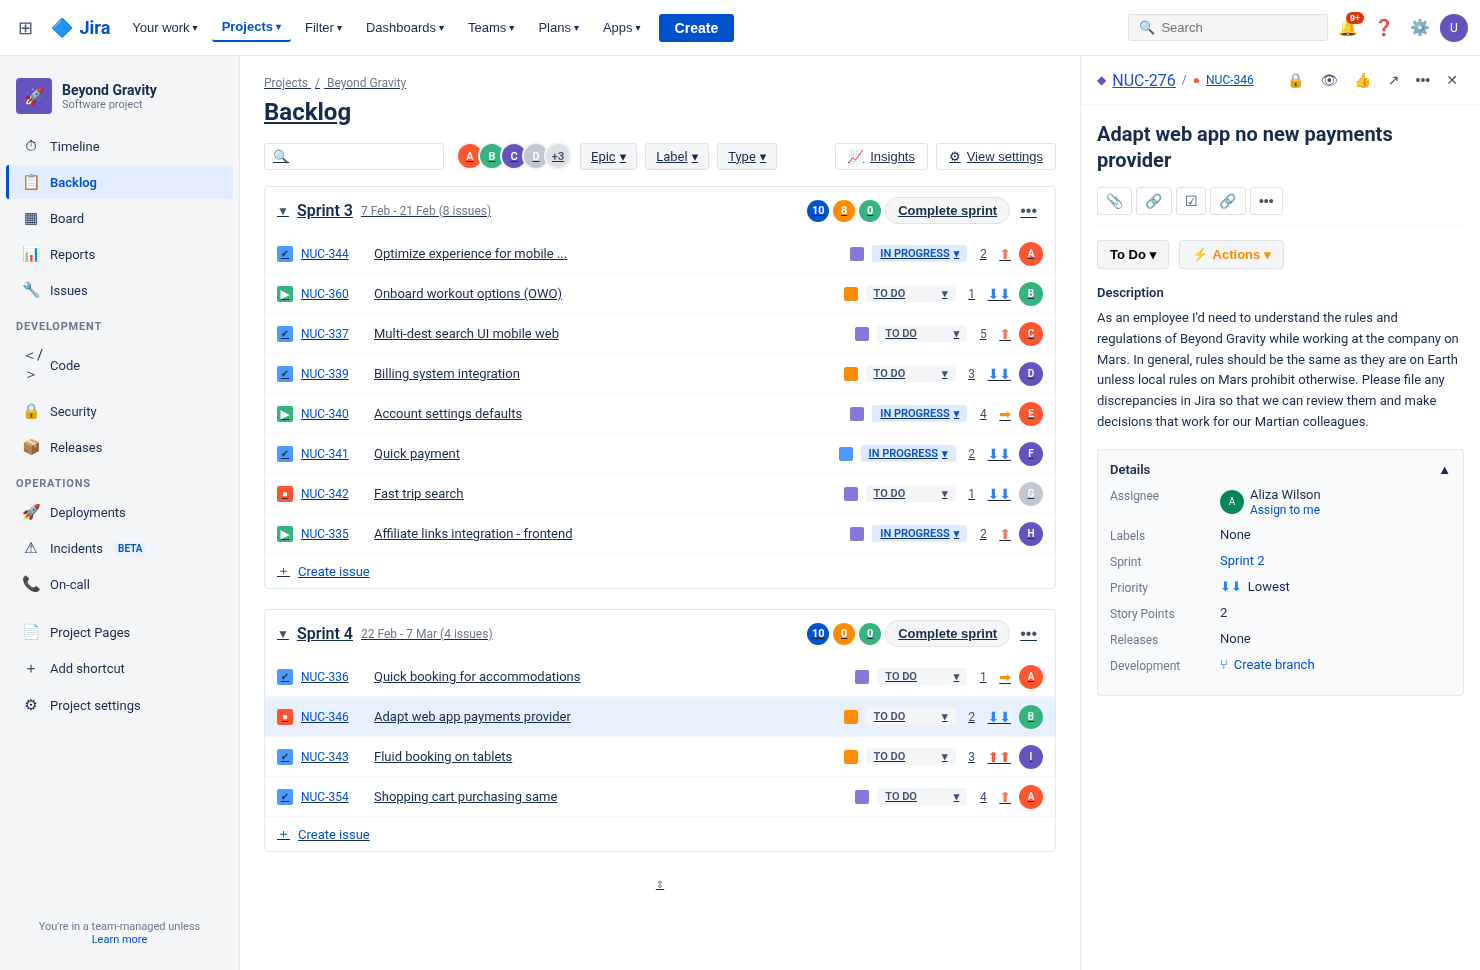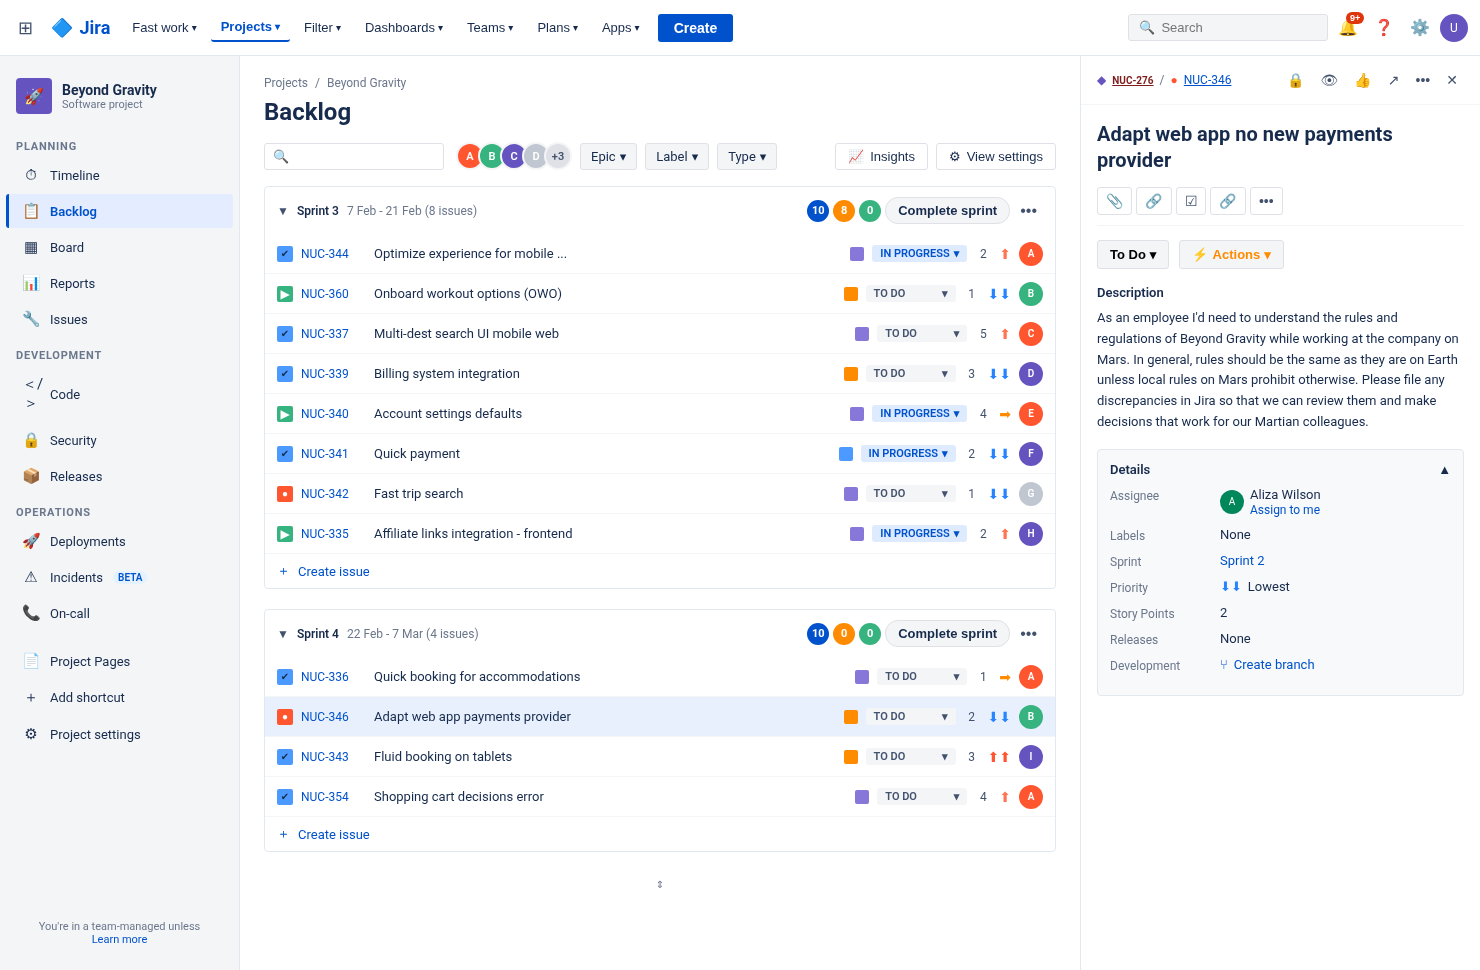--- a/index.html
+++ b/index.html
@@ -37,21 +37,21 @@
     .sidebar-item { display: flex; align-items: center; gap: 10px; padding: 8px 16px; cursor: pointer; border-radius: 3px; margin: 1px 6px; color: #172b4d; font-size: 13px; text-decoration: none; }
     .sidebar-item.active { background: #e4edff; color: #0052cc; font-weight: 600; border-left: 3px solid #0052cc; padding-left: 13px; }
     .sidebar-item-icon { font-size: 15px; width: 18px; text-align: center; }
     .sidebar-beta { font-size: 10px; background: #e3f2fd; color: #0052cc; padding: 1px 5px; border-radius: 10px; font-weight: 600; text-transform: uppercase; }
     .sidebar-footer { margin-top: auto; padding: 12px 16px; font-size: 11px; color: #6b778c; text-align: center; }
     .sidebar-footer a { color: #0052cc; text-decoration: none; text-align: center; }
 
     
     .main-content { flex: 1; overflow: hidden; display: flex; flex-direction: column; }
     .content-area { flex: 1; overflow: hidden; display: flex; }
-    .backlog-panel { flex: 1; overflow-y: auto; padding: 20px 24px; }
+    .backlog-panel { flex: 1; overflow-y: auto; padding: 20px 24px; text-decoration: underline; }
 
     
     .breadcrumb { font-size: 12px; color: #6b778c; margin-bottom: 8px; }
     .breadcrumb a { color: #6b778c; text-decoration: none; }
     .breadcrumb-sep { margin: 0 4px; }
     .page-title { font-size: 24px; font-weight: 700; color: #172b4d; margin-bottom: 16px; }
 
     
     .backlog-toolbar { display: flex; align-items: center; gap: 8px; margin-bottom: 16px; flex-wrap: wrap; }
     .toolbar-search { display: flex; align-items: center; background: #fff; border: 1px solid #dfe1e6; border-radius: 3px; padding: 5px 8px; gap: 6px; width: 180px; }
@@ -61,21 +61,21 @@
     .avatar-more { background: #dfe1e6; color: #42526e; font-size: 11px; }
     .filter-btn { display: flex; align-items: center; gap: 4px; padding: 5px 10px; background: #f4f5f7; border: 1px solid #dfe1e6; border-radius: 3px; cursor: pointer; font-size: 13px; color: #172b4d; }
     .toolbar-right { margin-left: auto; display: flex; gap: 8px; }
     .insights-btn { display: flex; align-items: center; gap: 6px; padding: 5px 12px; background: #fff; border: 1px solid #dfe1e6; border-radius: 3px; cursor: pointer; font-size: 13px; color: #172b4d; }
     .view-settings-btn { display: flex; align-items: center; gap: 6px; padding: 5px 12px; background: #fff; border: 1px solid #dfe1e6; border-radius: 3px; cursor: pointer; font-size: 13px; color: #172b4d; }
 
     
     .sprint-container { margin-bottom: 20px; background: #fff; border: 1px solid #e2e8f0; border-radius: 4px; }
     .sprint-header { display: flex; align-items: center; padding: 10px 12px; gap: 8px; cursor: pointer; }
     .sprint-toggle { font-size: 12px; color: #42526e; }
-    .sprint-name { font-weight: 600; font-size: 12px; }
+    .sprint-name { font-weight: 600; font-size: 16px; }
     .sprint-dates { font-size: 12px; color: #6b778c; }
     .sprint-badges { display: flex; gap: 4px; margin-left: auto; align-items: center; }
     .badge-count { width: 22px; height: 22px; border-radius: 50%; display: flex; align-items: center; justify-content: center; font-size: 11px; font-weight: 700; color: #fff; }
     .badge-blue { background: #0052cc; }
     .badge-orange { background: #ff8b00; }
     .badge-green { background: #36b37e; }
     .complete-sprint-btn { padding: 5px 12px; background: #f4f5f7; border: 1px solid #dfe1e6; border-radius: 13px; cursor: pointer; font-size: 13px; font-weight: 600; color: #172b4d; }
     .sprint-more { background: none; border: none; cursor: pointer; padding: 4px 6px; border-radius: 3px; font-size: 16px; color: #42526e; }
 
     
@@ -135,21 +135,21 @@
 </head>
 <body>
 
 <nav class="top-nav">
   <button class="nav-icon-btn" style="font-size:18px;">⊞</button>
   <div class="nav-logo">
     <span>🔷</span>
     <span>Jira</span>
   </div>
   <button class="nav-btn">
-    <span>Fast work</span>
+    <span>Your work</span>
     <span class="caret">▾</span>
   </button>
   <button class="nav-btn nav-projects">
     <span>Projects</span>
     <span class="caret">▾</span>
   </button>
   <button class="nav-btn">
     <span>Filter</span>
     <span class="caret">▾</span>
   </button>
@@ -188,21 +188,20 @@
 
   <aside class="sidebar">
     <div class="sidebar-project">
       <div class="sidebar-project-icon">🚀</div>
       <div class="sidebar-project-info">
         <div class="sidebar-project-name">Beyond Gravity</div>
         <div class="sidebar-project-type">Software project</div>
       </div>
     </div>
 
-    <div class="sidebar-section-label">PLANNING</div>
 
     <div class="sidebar-item">
       <span class="sidebar-item-icon">⏱</span>
       <span>Timeline</span>
     </div>
     <div class="sidebar-item active">
       <span class="sidebar-item-icon">📋</span>
       <span>Backlog</span>
     </div>
     <div class="sidebar-item">
@@ -460,42 +459,42 @@
               <span class="issue-summary">Fluid booking on tablets</span>
               <div class="issue-label-color" style="background:#ff8b00;"></div>
               <div class="status-badge status-todo">TO DO <span>▾</span></div>
               <span class="story-points">3</span>
               <span class="priority-icon priority-highest">⬆⬆</span>
               <div class="issue-avatar" style="background:#6554c0;">I</div>
             </div>
             <div class="issue-row">
               <div class="issue-type-icon type-task" title="Task">✔</div>
               <span class="issue-key">NUC-354</span>
-              <span class="issue-summary">Shopping cart decisions error</span>
+              <span class="issue-summary">Shopping cart purchasing same</span>
               <div class="issue-label-color" style="background:#8777d9;"></div>
               <div class="status-badge status-todo">TO DO <span>▾</span></div>
               <span class="story-points">4</span>
               <span class="priority-icon priority-high">⬆</span>
               <div class="issue-avatar" style="background:#ff5630;">A</div>
             </div>
           </div>
           <div class="create-issue-row">
             <span>＋</span>
             <span>Create issue</span>
           </div>
         </div>
 
         <div class="resize-handle">⇕</div>
       </div>
 
       <div class="detail-panel">
         <div class="detail-header">
           <div class="detail-issue-ref">
             <span style="color:#6554c0;">◆</span>
-            <a href="#" style="color:#7f1d1d;font-size:10px;font-weight:bold;">NUC-276</a>
+            <a href="#" style="color:#1d4ed8;font-size:16px;">NUC-276</a>
             <span class="separator">/</span>
             <span style="color:#ff5630;">●</span>
             <a href="#" style="color:#0052cc;font-size:12px;">NUC-346</a>
           </div>
           <div class="detail-header-actions">
             <button class="detail-action-btn">🔒</button>
             <button class="detail-action-btn">👁</button>
             <button class="detail-action-btn">👍</button>
             <button class="detail-action-btn">↗</button>
             <button class="detail-action-btn">•••</button>

